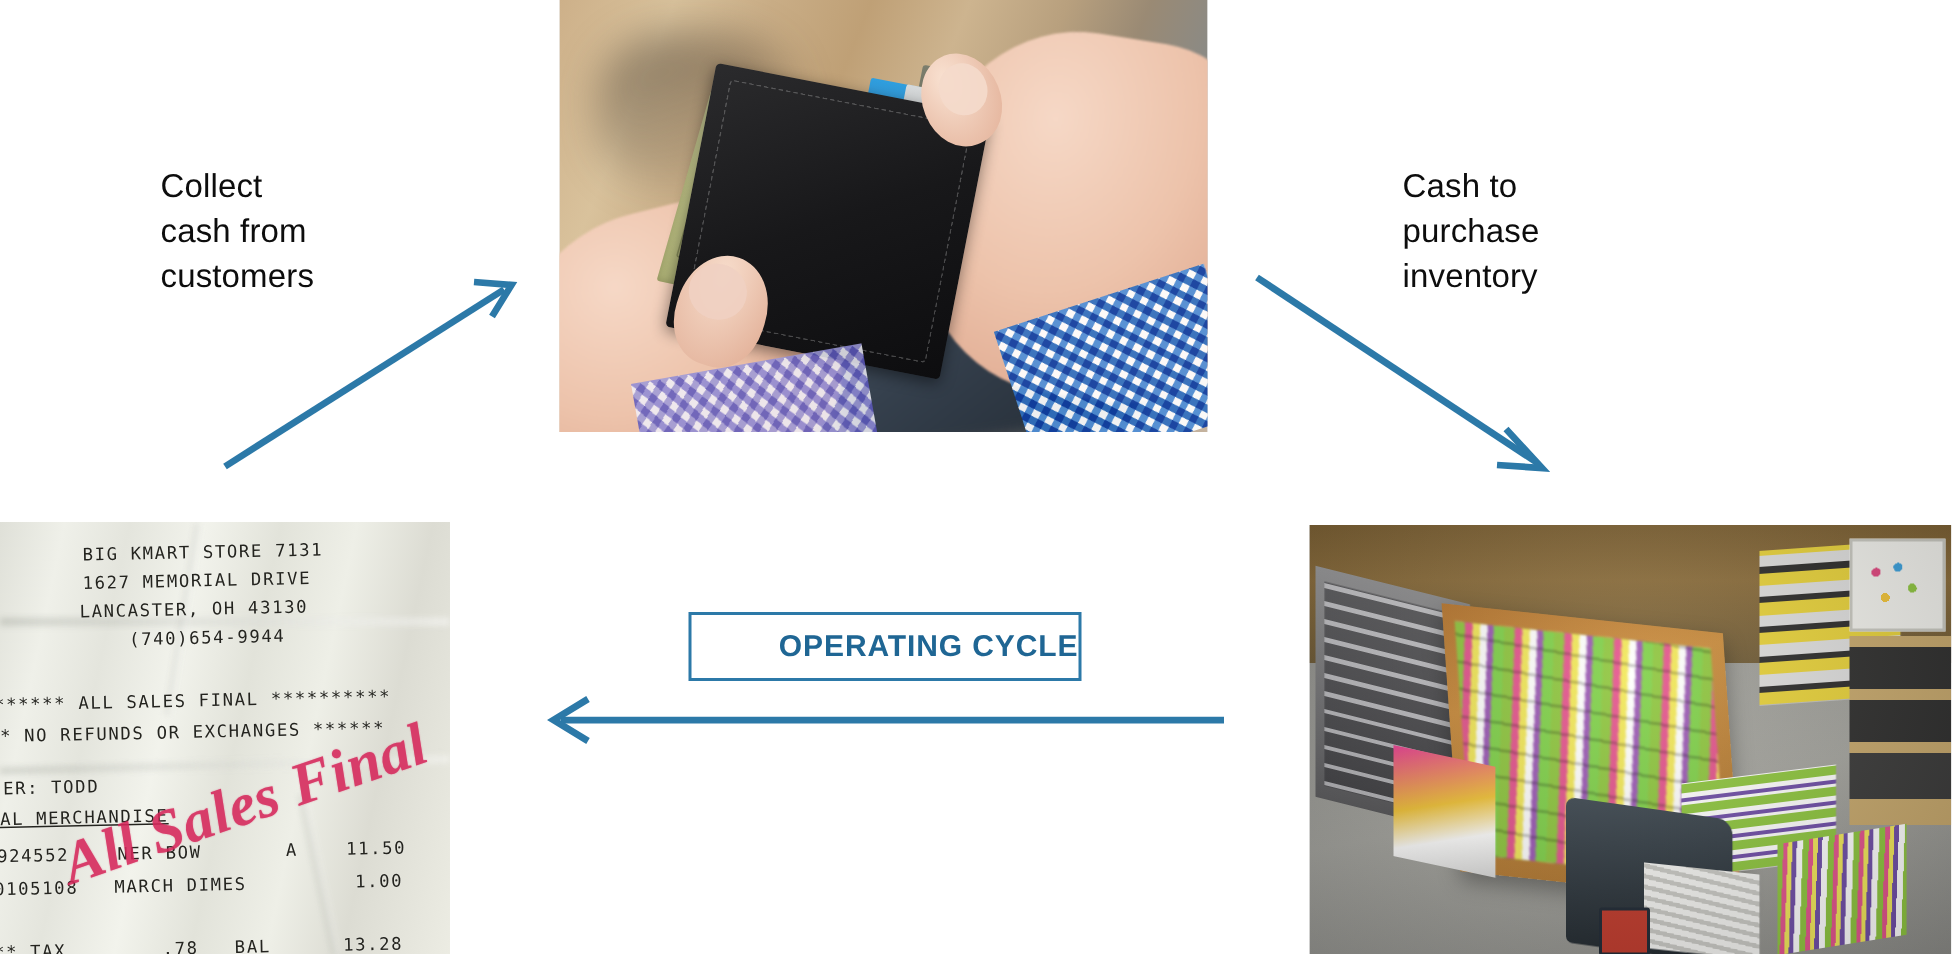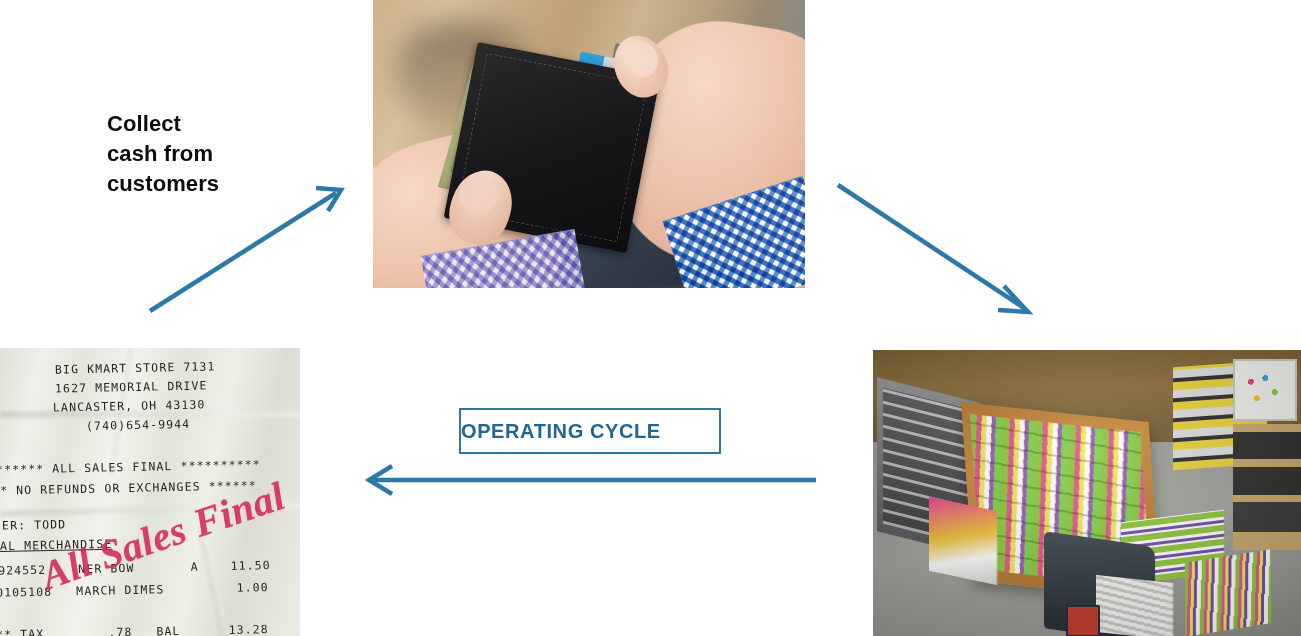--- a/index.html
+++ b/index.html
@@ -27,41 +27,41 @@
     height: 636px;
     pointer-events: none;
   }
 
   
   .step-label {
     position: absolute;
     color: #0d0d0d;
     font-size: 22px;
     line-height: 30px;
-    font-weight: 700;
+    font-weight: 400;
     white-space: pre-line;
     letter-spacing: 0.1px;
   }
   #label-collect   { left: 107px; top: 109px; }
   #label-cash-to   { left: 935px; top: 109px; }
   #label-sell      { left: 505px; top: 517px; font-size: 22px; }
 
   
   #cycle-box {
     position: absolute;
     left: 459px;
     top: 408px;
     width: 262px;
     height: 46px;
     box-sizing: border-box;
     border: 2px solid #2c79a8;
     background: #ffffff;
     display: flex;
     align-items: center;
-    justify-content: flex-start;
+    justify-content: flex-end;
   }
   #cycle-box-label {
     color: #1f6694;
     font-size: 20px;
     font-weight: bold;
     letter-spacing: 0.6px;
   }
 
   
   .photo {
@@ -477,19 +477,22 @@
     <g>
       <line x1="816" y1="480" x2="374" y2="480" stroke="#2c79a8" stroke-width="4.5" stroke-linecap="butt"></line>
       <polyline points="392,466 369,480 392,494" fill="none" stroke="#2c79a8" stroke-width="4.5" stroke-linejoin="miter" stroke-linecap="butt"></polyline>
     </g>
   </svg>
 
   <div class="step-label" id="label-collect">Collect
 cash from
 customers</div>
 
+  <div class="step-label" id="label-cash-to">Cash to
+purchase
+inventory</div>
 
 
   <div id="cycle-box">
     <span id="cycle-box-label">OPERATING CYCLE</span>
   </div>
 
 </div>
 
 </body></html>

